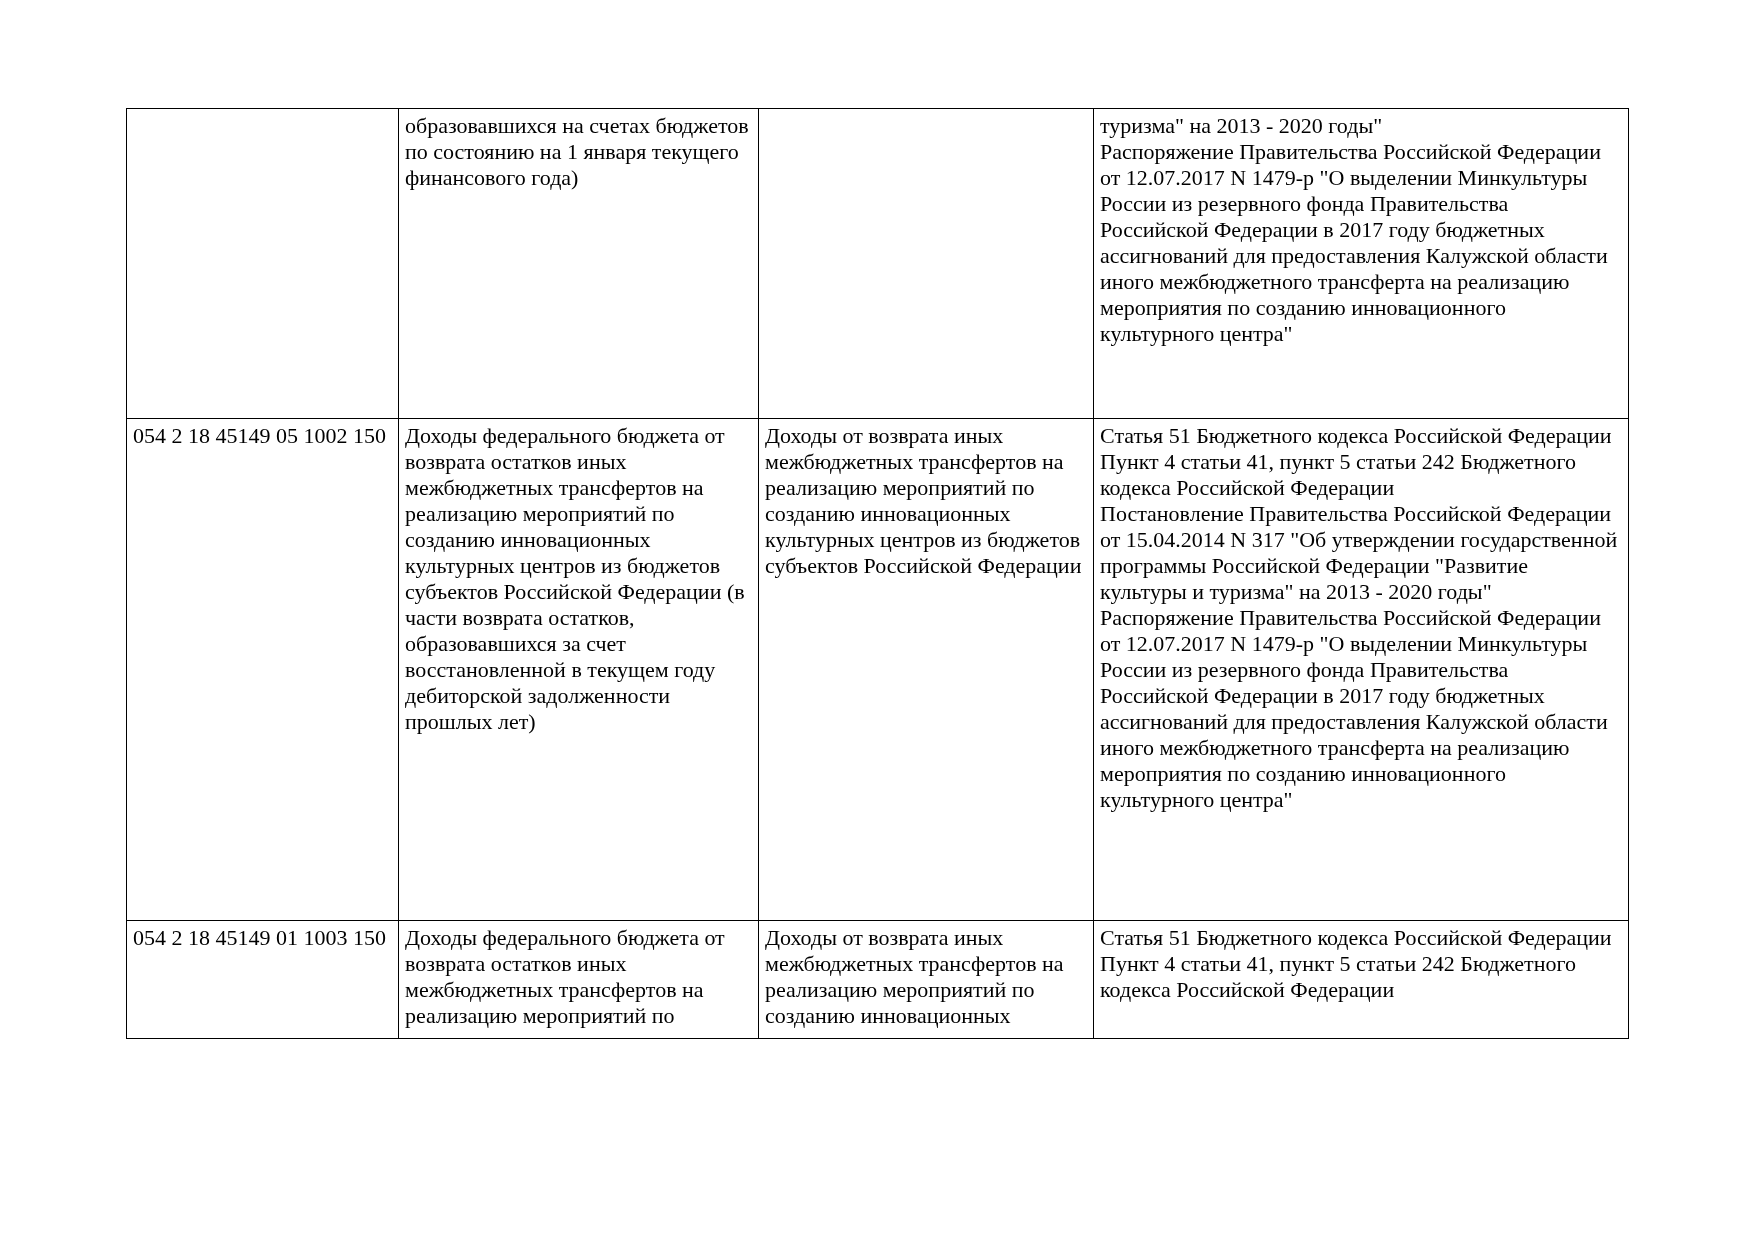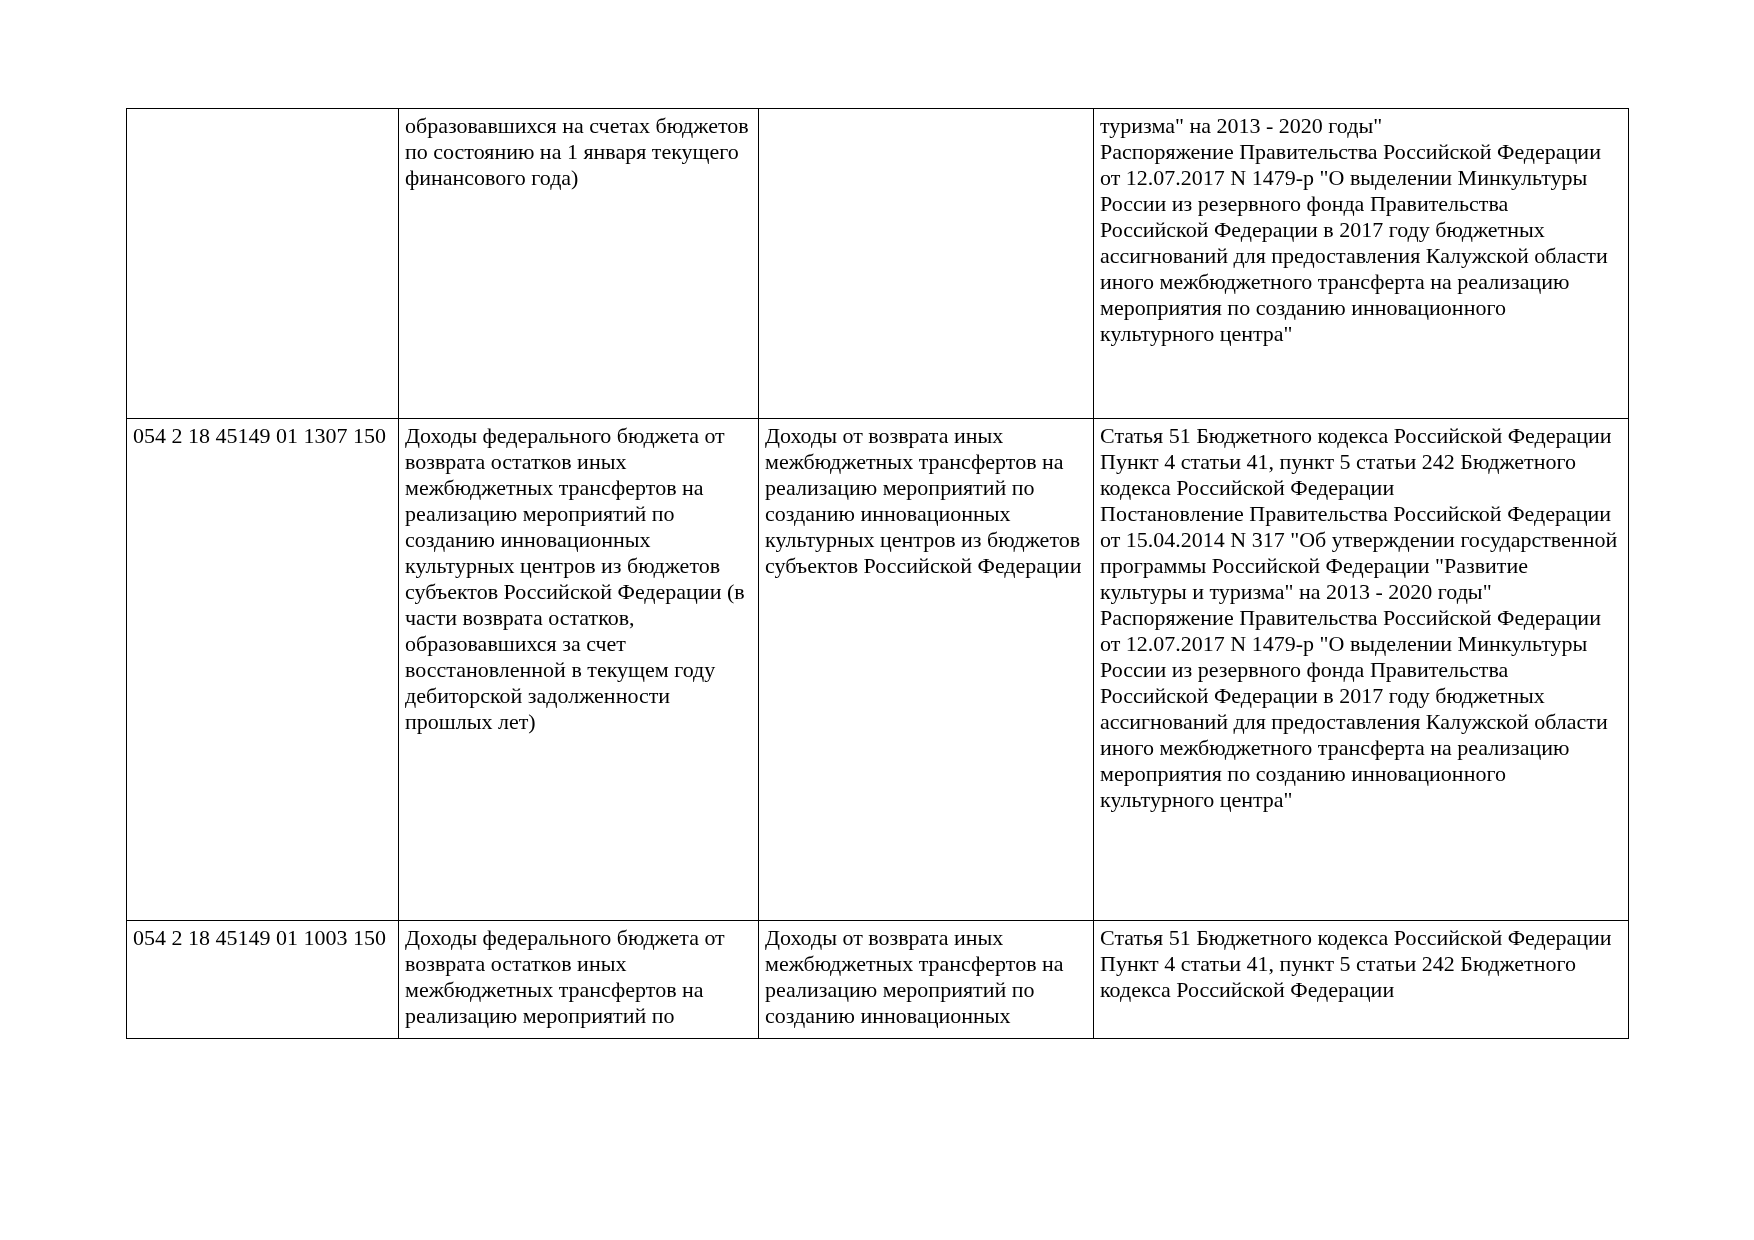--- a/index.html
+++ b/index.html
@@ -51,21 +51,21 @@
     </colgroup>
     <tbody>
       <tr class="row-1">
         <td></td>
         <td>образовавшихся на счетах бюджетов по состоянию на 1 января текущего финансового года)</td>
         <td></td>
         <td>туризма" на 2013 - 2020 годы"
 Распоряжение Правительства Российской Федерации от 12.07.2017 N 1479-р "О выделении Минкультуры России из резервного фонда Правительства Российской Федерации в 2017 году бюджетных ассигнований для предоставления Калужской области иного межбюджетного трансферта на реализацию мероприятия по созданию инновационного культурного центра"</td>
       </tr>
       <tr class="row-2">
-        <td>054 2 18 45149 01 1307 150</td>
+        <td>054 2 18 45149 05 1002 150</td>
         <td>Доходы федерального бюджета от возврата остатков иных межбюджетных трансфертов на реализацию мероприятий по созданию инновационных культурных центров из бюджетов субъектов Российской Федерации (в части возврата остатков, образовавшихся за счет восстановленной в текущем году дебиторской задолженности прошлых лет)</td>
         <td>Доходы от возврата иных межбюджетных трансфертов на реализацию мероприятий по созданию инновационных культурных центров из бюджетов субъектов Российской Федерации</td>
         <td>Статья 51 Бюджетного кодекса Российской Федерации
 Пункт 4 статьи 41, пункт 5 статьи 242 Бюджетного кодекса Российской Федерации
 Постановление Правительства Российской Федерации от 15.04.2014 N 317 "Об утверждении государственной программы Российской Федерации "Развитие культуры и туризма" на 2013 - 2020 годы"
 Распоряжение Правительства Российской Федерации от 12.07.2017 N 1479-р "О выделении Минкультуры России из резервного фонда Правительства Российской Федерации в 2017 году бюджетных ассигнований для предоставления Калужской области иного межбюджетного трансферта на реализацию мероприятия по созданию инновационного культурного центра"</td>
       </tr>
       <tr class="row-3">
         <td>054 2 18 45149 01 1003 150</td>
         <td>Доходы федерального бюджета от возврата остатков иных межбюджетных трансфертов на реализацию мероприятий по</td>

